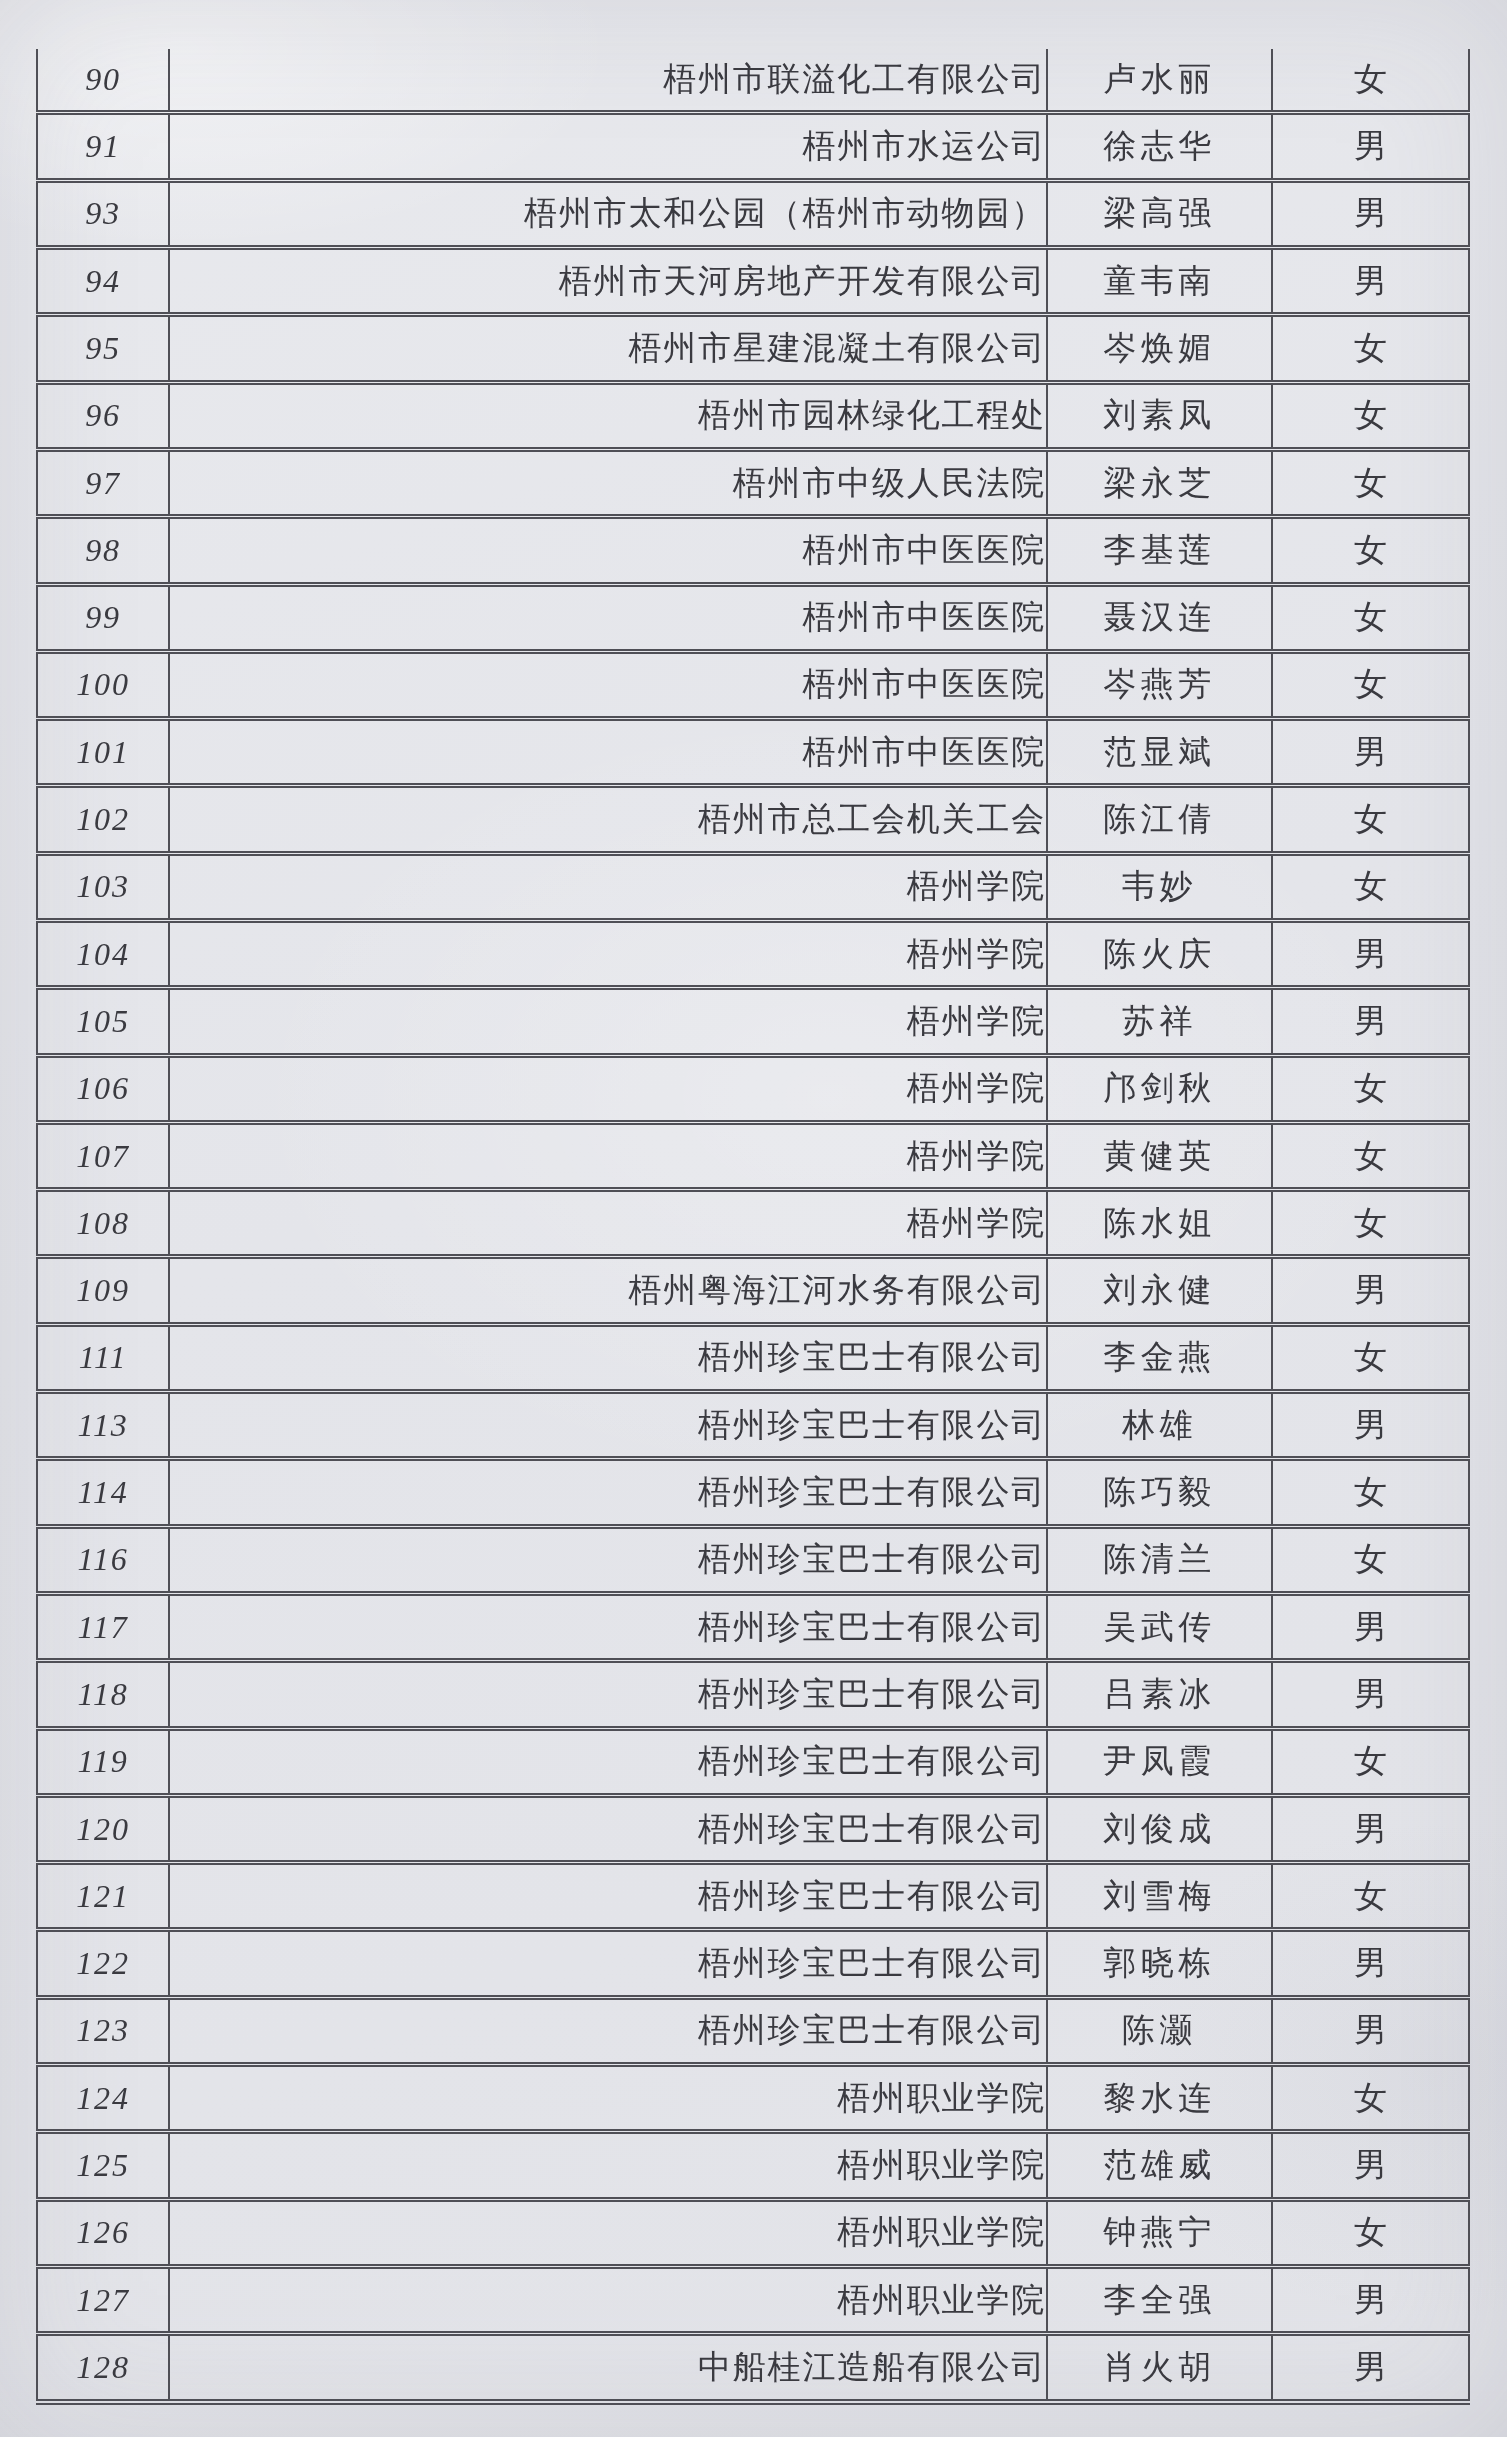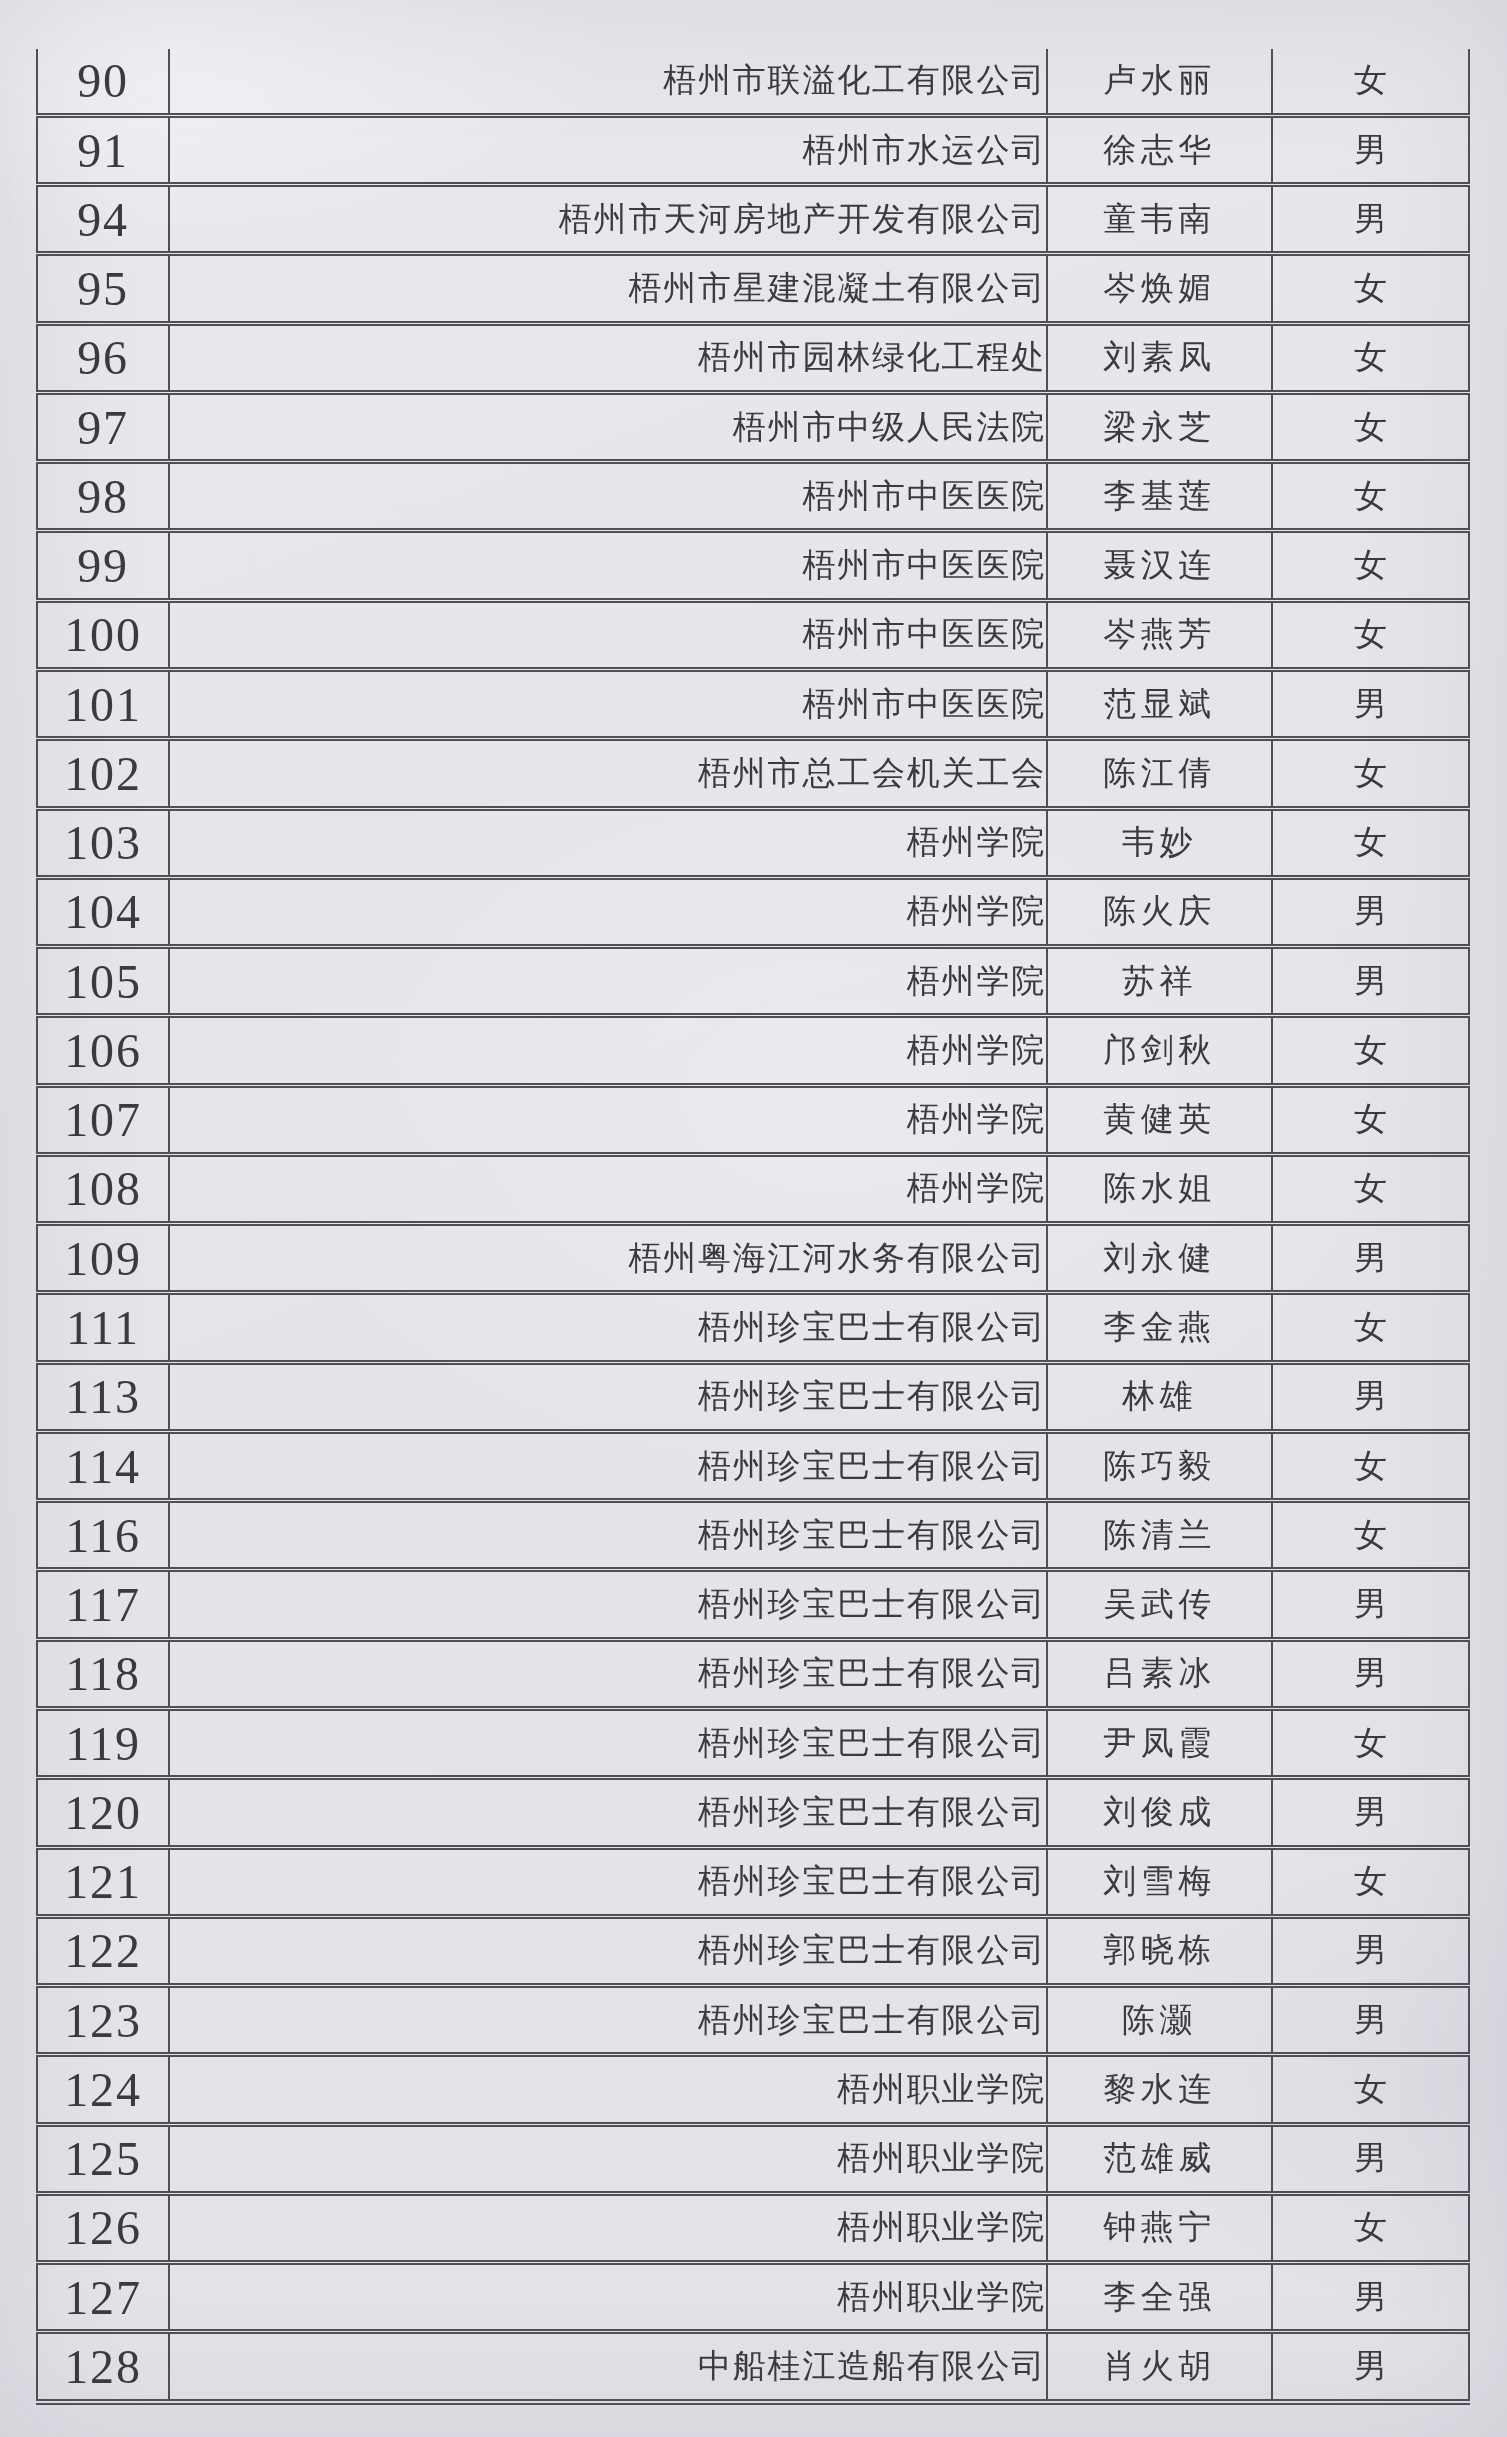--- a/index.html
+++ b/index.html
@@ -36,22 +36,23 @@
     border-bottom:5.4px double var(--line);
     text-align:center;
     vertical-align:middle;
     color:var(--ink);
     font-size:33px;
     padding:0;
     overflow:hidden;
     white-space:nowrap;
   }
   td.col-no{
-    font-size:48px;
+    font-size:32px;
     letter-spacing:1.8px;
+    font-style:italic;
   }
   td.col-org{
     letter-spacing:1.8px;
     text-align:right;
   }
   td.col-name{
     letter-spacing:4.5px;
   }
   td.col-gender{
     letter-spacing:0;
@@ -77,20 +78,26 @@
         <td class="col-name">卢水丽</td>
         <td class="col-gender">女</td>
       </tr>
       <tr>
         <td class="col-no">91</td>
         <td class="col-org">梧州市水运公司</td>
         <td class="col-name">徐志华</td>
         <td class="col-gender">男</td>
       </tr>
       <tr>
+        <td class="col-no">93</td>
+        <td class="col-org">梧州市太和公园（梧州市动物园）</td>
+        <td class="col-name">梁高强</td>
+        <td class="col-gender">男</td>
+      </tr>
+      <tr>
         <td class="col-no">94</td>
         <td class="col-org">梧州市天河房地产开发有限公司</td>
         <td class="col-name">童韦南</td>
         <td class="col-gender">男</td>
       </tr>
       <tr>
         <td class="col-no">95</td>
         <td class="col-org">梧州市星建混凝土有限公司</td>
         <td class="col-name">岑焕媚</td>
         <td class="col-gender">女</td>

